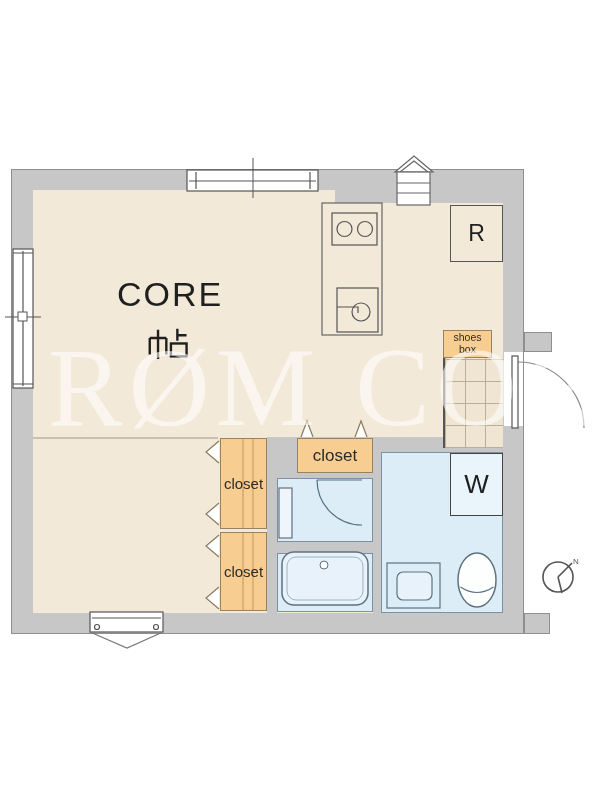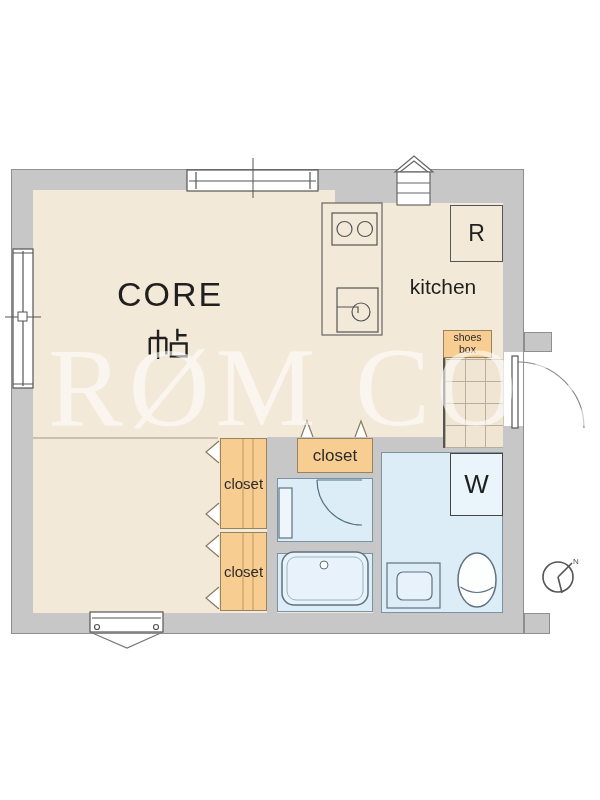--- a/index.html
+++ b/index.html
@@ -76,23 +76,20 @@
     <span>R</span>
   </div>
   <div class="abs label wbox z16" style="left:450px;top:453px;width:53px;height:63px;">
     <span>W</span>
   </div>
 
   <div class="abs label roomlbl z18" style="left:70px;top:274px;width:200px;height:40px;">
     <span>CORE</span>
   </div>
   <span class="sr">帖</span>
-  <div class="abs label kitlbl z18" style="left:383px;top:272px;width:120px;height:30px;">
-    <span>kitchen</span>
-  </div>
 
   <div class="abs divline z12" style="left:33px;top:437px;width:185px;height:2px;"></div>
 
   <svg class="layer" width="600" height="800" viewBox="0 0 600 800">
 
     <rect x="322" y="203" width="60" height="132" fill="none" stroke="#666" stroke-width="1.2"></rect>
     <g stroke="#555" fill="none" stroke-width="1.2">
       <rect x="332" y="213" width="45" height="32"></rect>
       <circle cx="344.5" cy="229" r="7.5"></circle>
         <circle cx="365" cy="229" r="7.5"></circle>

